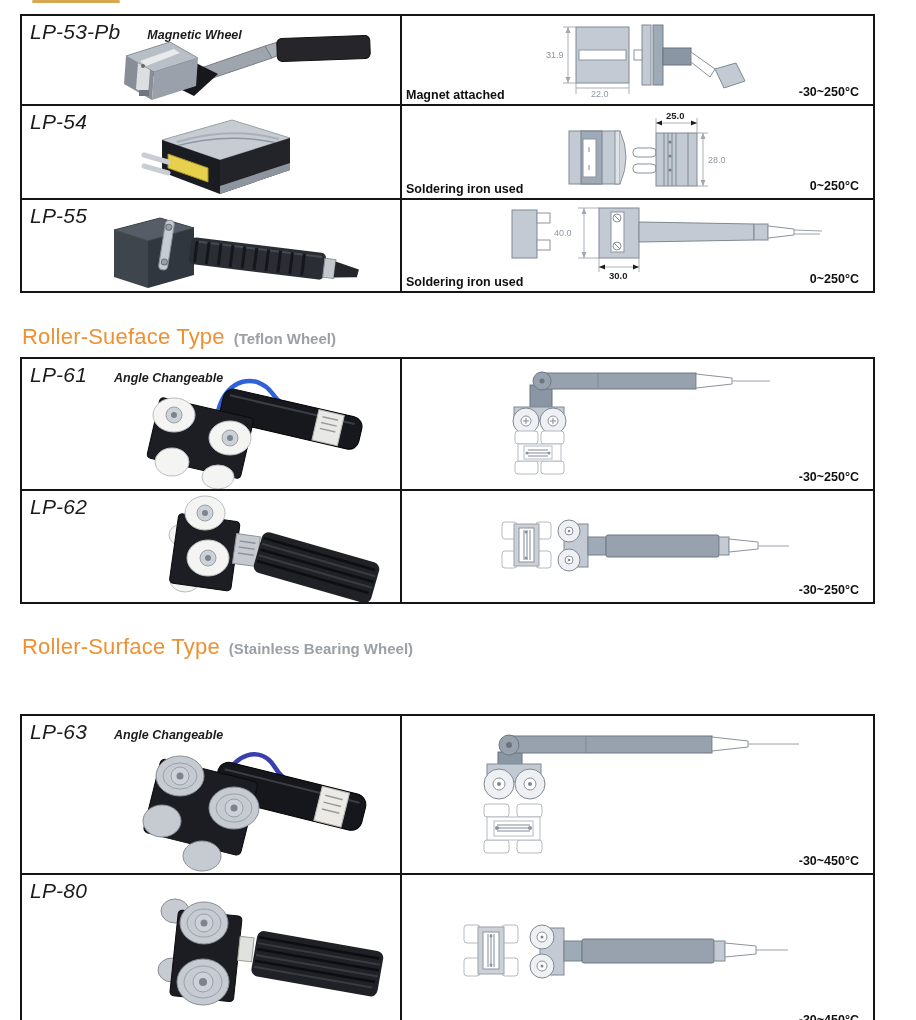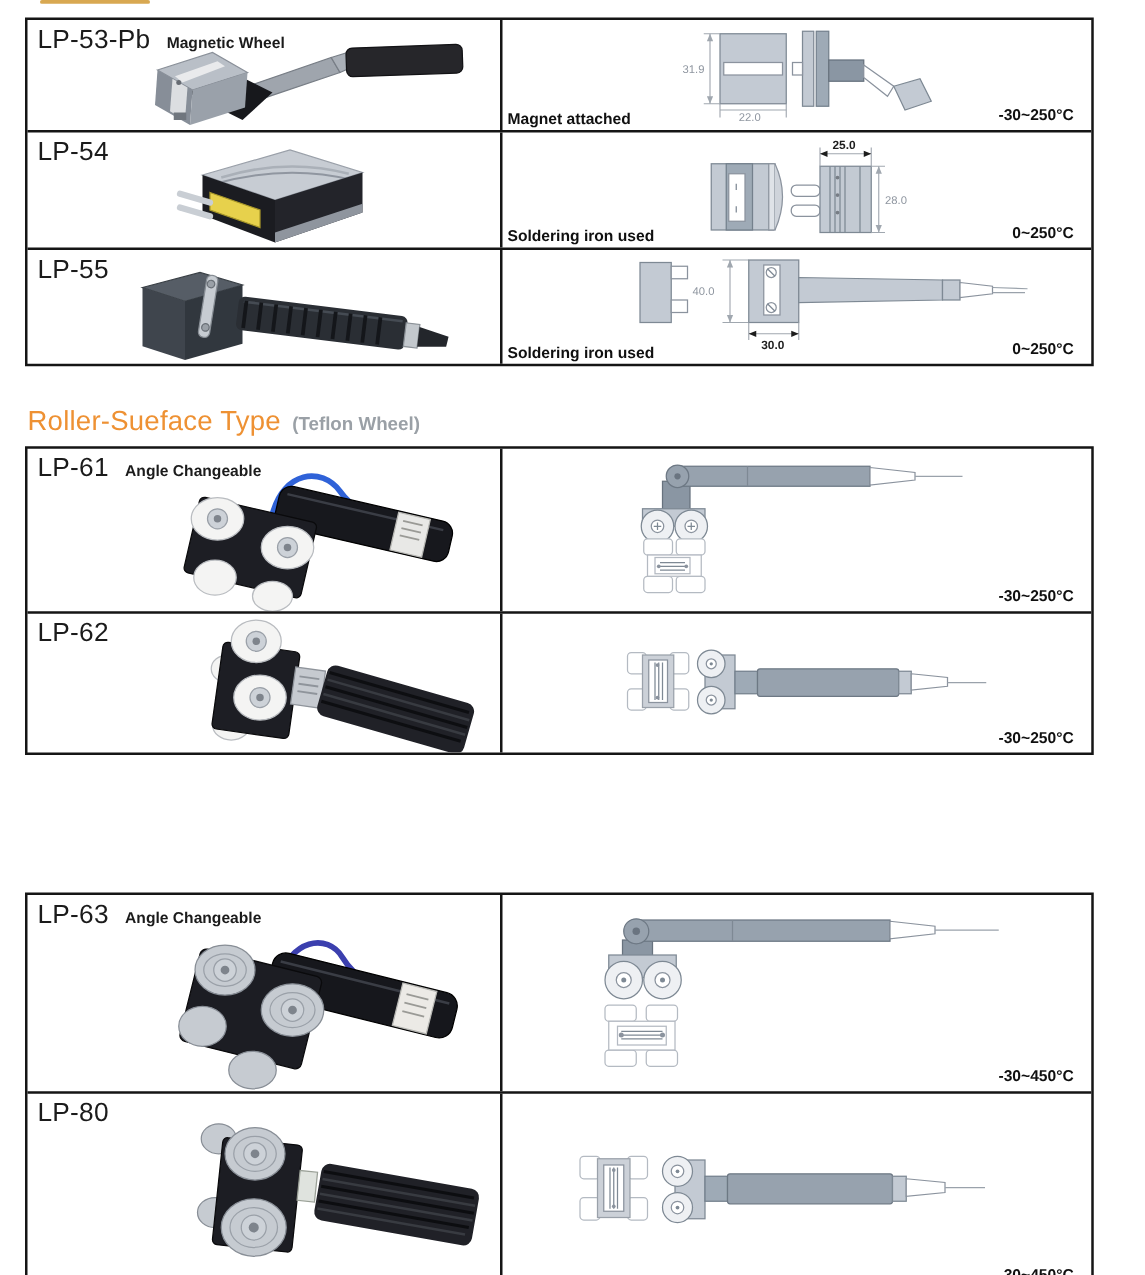--- a/index.html
+++ b/index.html
@@ -4,21 +4,21 @@
 <style>
   html,body{margin:0;padding:0;background:#fff;}
   .page{position:relative;width:916px;height:1020px;background:#fff;overflow:hidden;
         font-family:"Liberation Sans",sans-serif;color:#151515;}
   .topstrip{position:absolute;left:32px;top:0;width:88px;height:3px;background:#d8a851;border-radius:2px;}
   .tbl{position:absolute;border:2px solid #151515;background:#fff;box-sizing:border-box;}
   .row{position:relative;display:flex;box-sizing:content-box;}
   .row + .row{border-top:2px solid #151515;}
   .cell-l{position:relative;width:378px;border-right:2px solid #151515;overflow:hidden;}
   .cell-r{position:relative;flex:1;overflow:hidden;}
-  .mrow{position:absolute;top:4px;left:8px;display:flex;align-items:baseline;gap:13px;z-index:3;}
+  .mrow{position:absolute;top:4px;left:8px;display:flex;align-items:baseline;gap:27px;z-index:3;font-style:italic;}
   .model{font-size:21px;color:#1b1b1b;letter-spacing:.2px;}
   .badge{font-size:12.5px;font-weight:700;color:#1b1b1b;}
   .note{position:absolute;left:4px;bottom:2px;font-size:12.5px;font-weight:700;color:#101010;z-index:3;}
   .temp{position:absolute;right:14px;bottom:5px;font-size:12.5px;font-weight:600;color:#101010;z-index:3;}
   .photo,.draw{position:absolute;left:0;top:0;}
   .sect{position:absolute;display:flex;align-items:baseline;gap:9px;}
   .sect .h{font-size:22px;font-weight:400;color:#ee9133;letter-spacing:.2px;}
   .sect .sub{font-size:15px;color:#9aa0a6;font-weight:bold;}
   svg text{font-family:"Liberation Sans",sans-serif;}
   
@@ -342,20 +342,24 @@
           <rect class="g3" x="204" y="44" width="113" height="22" rx="2"></rect>
           <rect class="g1" x="317" y="46" width="10" height="18"></rect>
           <polygon class="wh" points="327,48 356,51 356,58 327,61"></polygon>
           <line x1="356" y1="55" x2="387" y2="55" stroke="#9aa2ab"></line>
         </svg>
         <span class="temp">-30~250°C</span>
       </div>
     </div>
   </div>
 
+  <div class="sect" style="left:22px;top:634px;">
+    <span class="h">Roller-Surface Type</span>
+    <span class="sub">(Stainless Bearing Wheel)</span>
+  </div>
 
   <div class="tbl" style="left:20px;top:666px;width:855px;margin-top:48px;">
 
     <div class="row" style="height:157px">
       <div class="cell-l">
         <div class="mrow">
           <span class="model">LP-63</span>
           <span class="badge">Angle Changeable</span>
         </div>
         <svg class="photo" width="378" height="157" viewBox="0 0 378 157">

